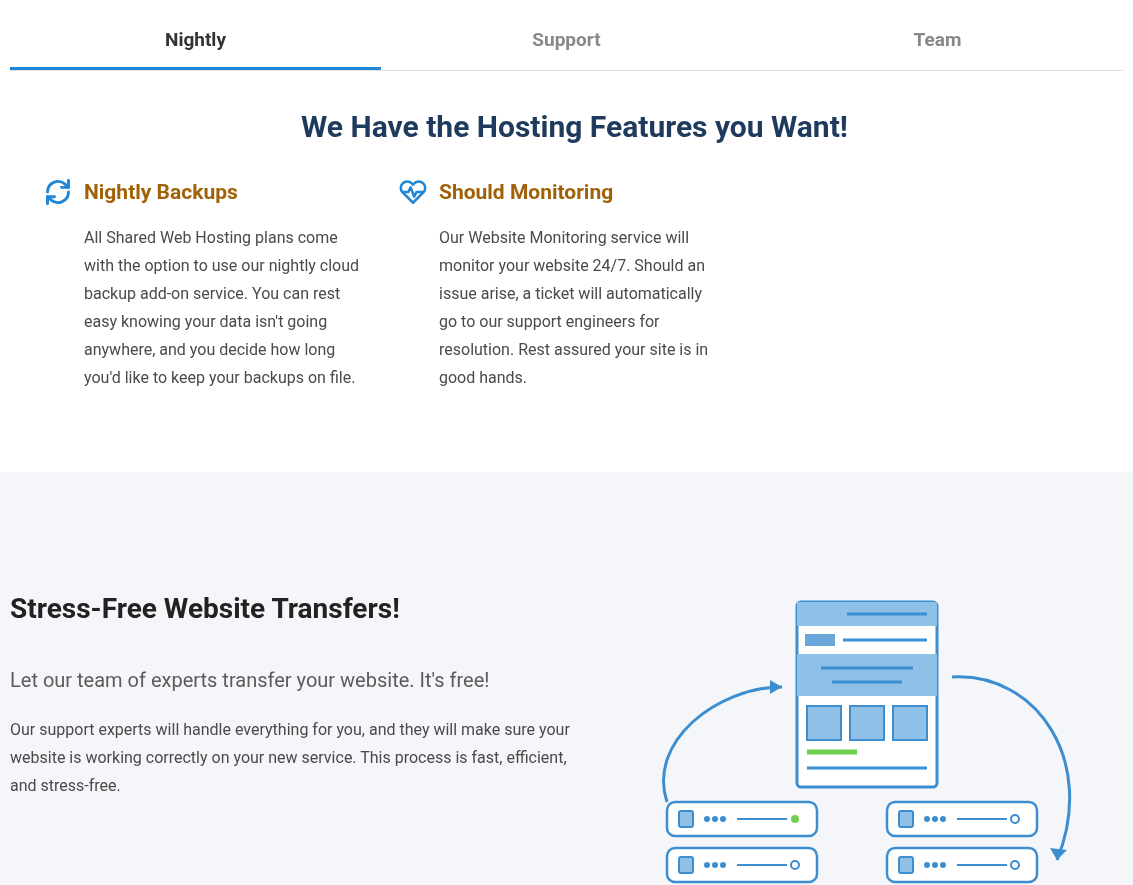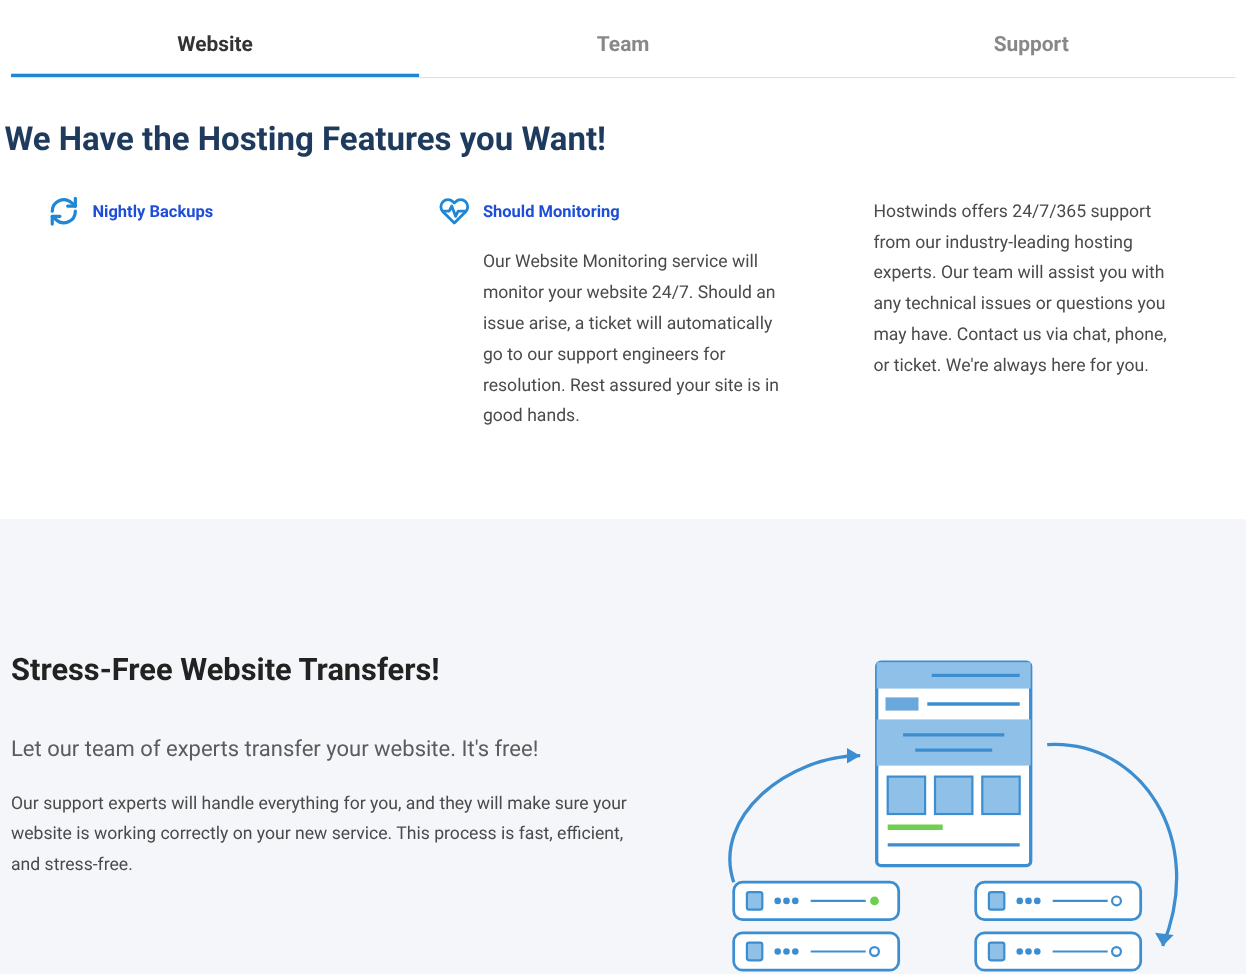--- a/index.html
+++ b/index.html
@@ -21,45 +21,45 @@
     font-size: 19px;
     font-weight: 700;
     color: #888;
     cursor: pointer;
   }
   .tab.active {
     color: #333;
     border-bottom: 3px solid #1f87d6;
   }
   .headline {
-    text-align: left;
+    text-align: center;
     color: #1e3a5c;
     font-size: 30px;
     font-weight: 700;
-    margin: 38px 0 34px 4px;
+    margin: 38px 0 34px 16px;
   }
   .features {
     display: flex;
     gap: 20px;
     padding: 0 44px 80px 44px;
   }
   .feature {
     flex: 1;
   }
   .feature-head {
     display: flex;
     align-items: center;
     gap: 12px;
     margin-bottom: 18px;
   }
   .feature-icon { color:#1f87d6; display:flex; }
   .feature-title {
-    font-size: 15px;
-    font-weight: 700;
-    color: #1d4ed8;
+    font-size: 21px;
+    font-weight: 700;
+    color: #a16207;
   }
   .feature-body {
     font-size: 16px;
     line-height: 1.75;
     color: #4a4a4a;
     padding-left: 40px;
     padding-right: 10px;
   }
 
   .transfers {
@@ -94,58 +94,58 @@
     flex: 1;
     display:flex;
     align-items:center;
     justify-content:center;
   }
 </style>
 </head>
 <body>
 
 <div class="tabs">
-  <div class="tab active">Website</div>
+  <div class="tab active">Nightly</div>
+  <div class="tab">Support</div>
   <div class="tab">Team</div>
-  <div class="tab">Support</div>
 </div>
 
 <h2 class="headline">We Have the Hosting Features you Want!</h2>
 
 <div class="features">
 
   <div class="feature">
     <div class="feature-head">
       <span class="feature-icon">
         <svg width="28" height="28" viewBox="0 0 24 24" fill="none" stroke="#1f87d6" stroke-width="2.5" stroke-linecap="round" stroke-linejoin="round">
           <path d="M21 2v6h-6"></path>
             <path d="M3 12a9 9 0 0 1 15-6.7L21 8"></path>
           <path d="M3 22v-6h6"></path>
             <path d="M21 12a9 9 0 0 1-15 6.7L3 16"></path>
         </svg>
       </span>
       <span class="feature-title">Nightly Backups</span>
     </div>
+    <div class="feature-body">All Shared Web Hosting plans come with the option to use our nightly cloud backup add-on service. You can rest easy knowing your data isn't going anywhere, and you decide how long you'd like to keep your backups on file.</div>
   </div>
 
   <div class="feature">
     <div class="feature-head">
       <span class="feature-icon">
         <svg width="28" height="28" viewBox="0 0 24 24" fill="none" stroke="#1f87d6" stroke-width="2.2" stroke-linecap="round" stroke-linejoin="round">
           <path d="M20.84 4.61a5.5 5.5 0 0 0-7.78 0L12 5.67l-1.06-1.06a5.5 5.5 0 0 0-7.78 7.78L12 21.23l8.84-8.84a5.5 5.5 0 0 0 0-7.78z"></path>
           <polyline points="3 12 8 12 10 8 13 16 15 12 21 12"></polyline>
         </svg>
       </span>
       <span class="feature-title">Should Monitoring</span>
     </div>
     <div class="feature-body">Our Website Monitoring service will monitor your website 24/7. Should an issue arise, a ticket will automatically go to our support engineers for resolution. Rest assured your site is in good hands.</div>
   </div>
 
   <div class="feature">
-    <div class="feature-body">Hostwinds offers 24/7/365 support from our industry-leading hosting experts. Our team will assist you with any technical issues or questions you may have. Contact us via chat, phone, or ticket. We're always here for you.</div>
   </div>
 
 </div>
 
 <div class="transfers">
   <div class="transfers-text">
     <h2 class="transfers-title">Stress-Free Website Transfers!</h2>
     <div class="transfers-sub">Let our team of experts transfer your website. It's free!</div>
     <p class="transfers-p">Our support experts will handle everything for you, and they will make sure your website is working correctly on your new service. This process is fast, efficient, and stress-free.</p>
   </div>

